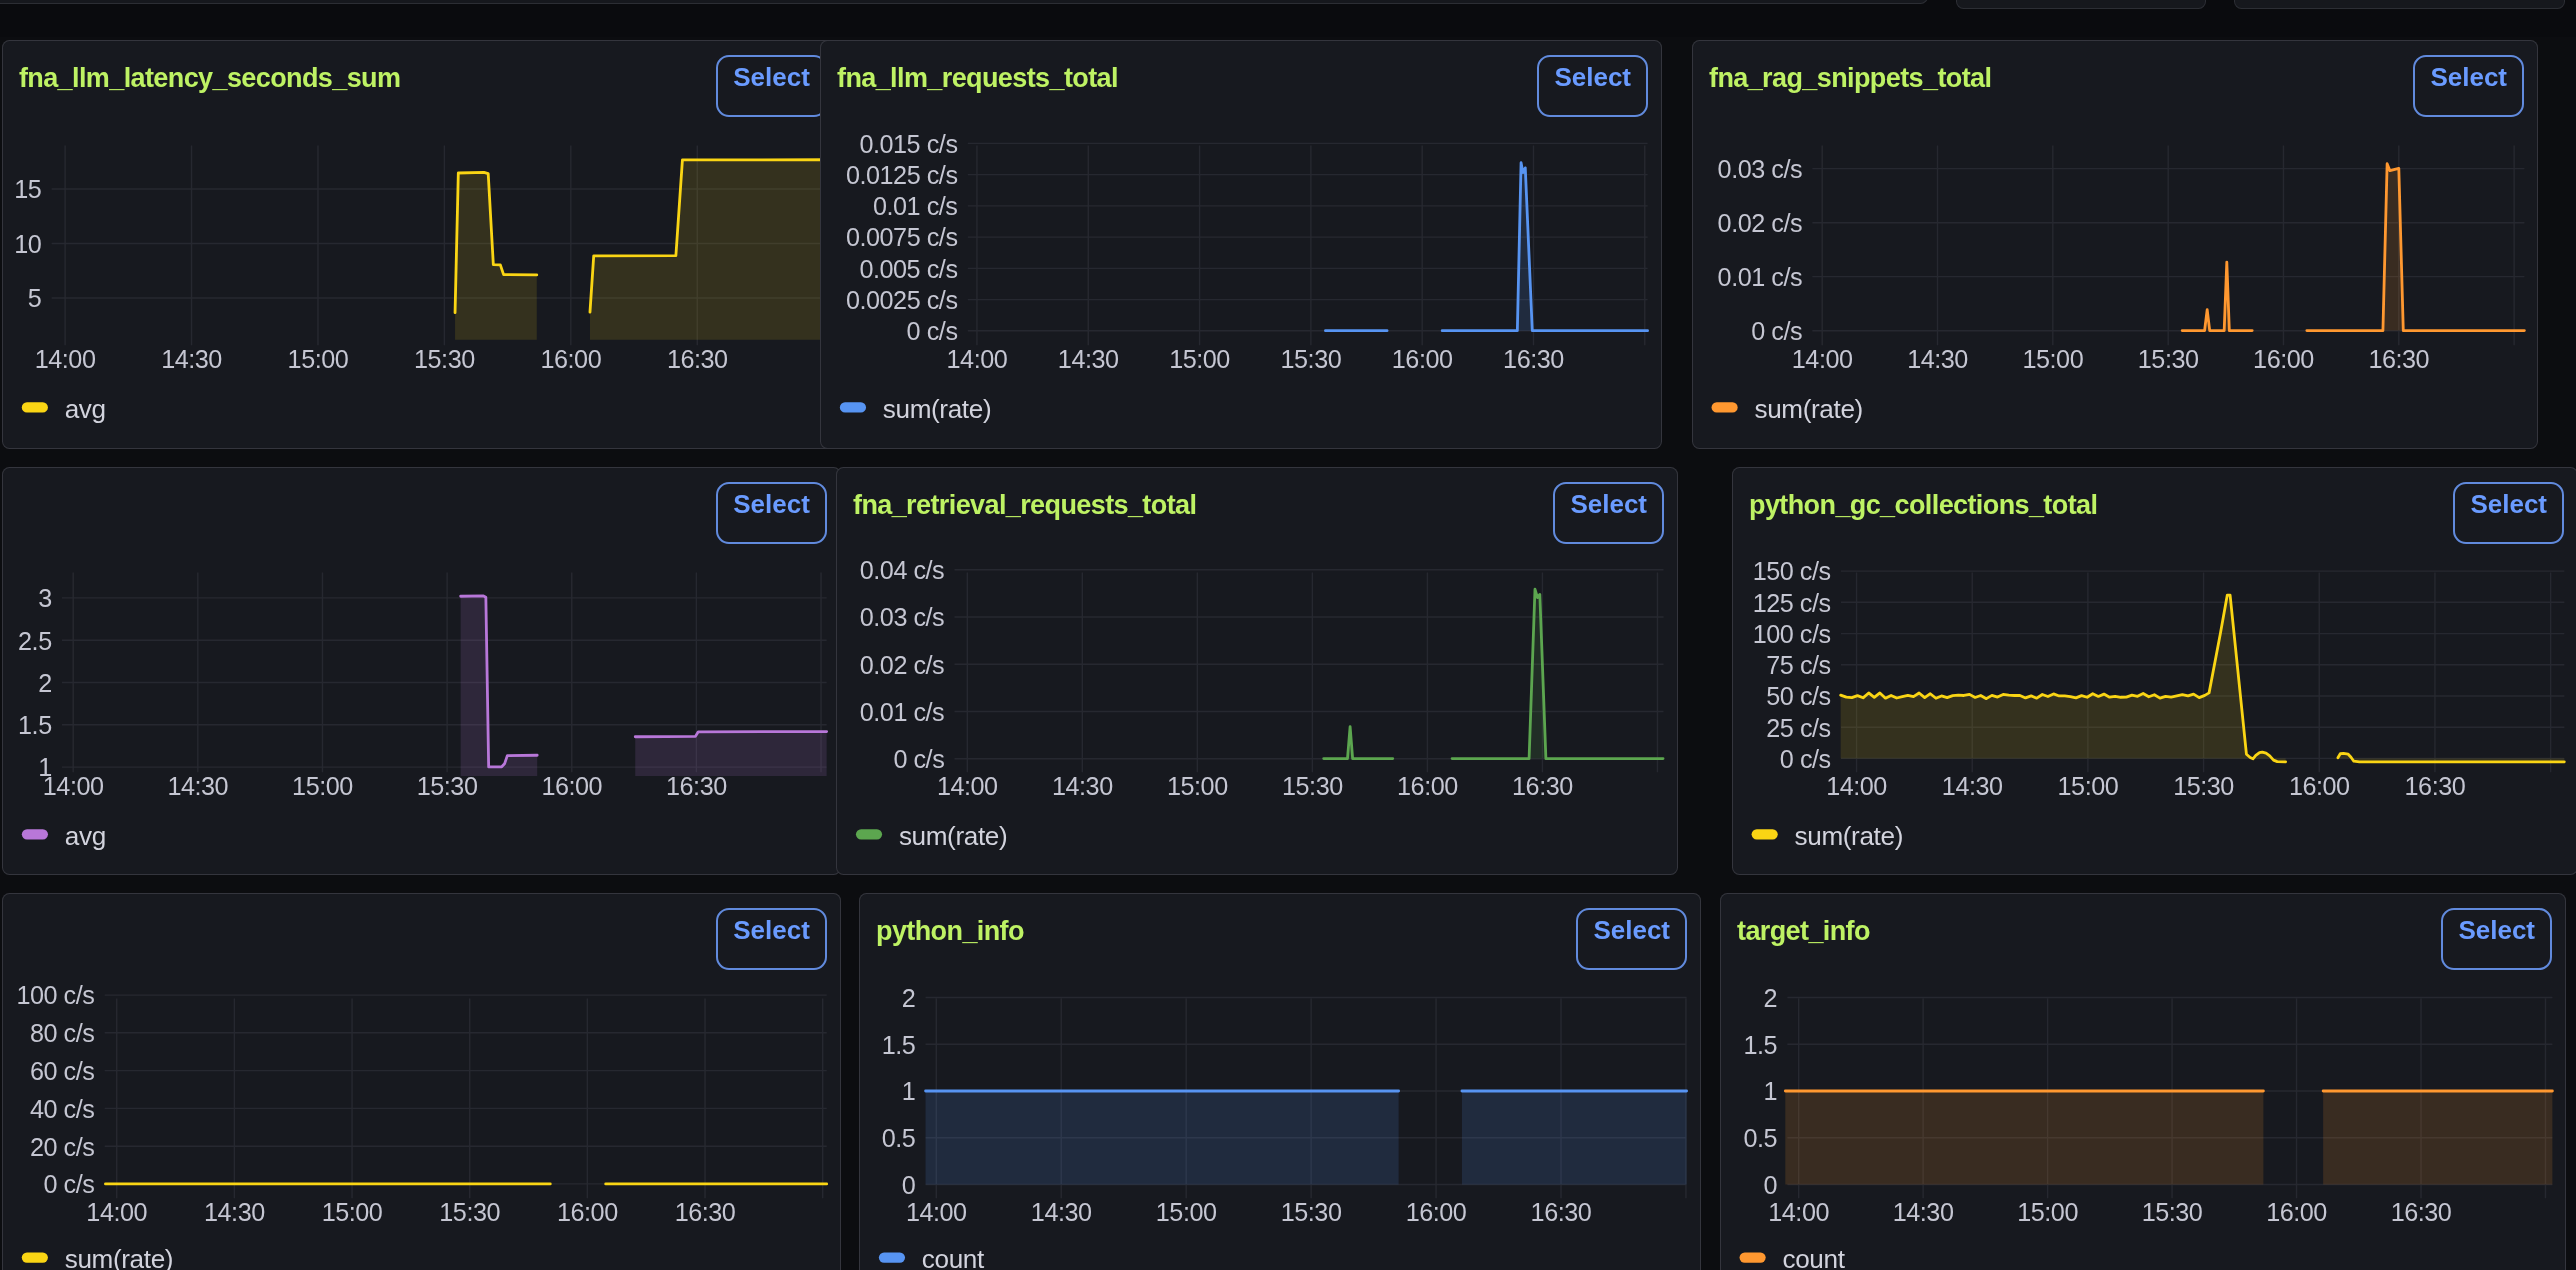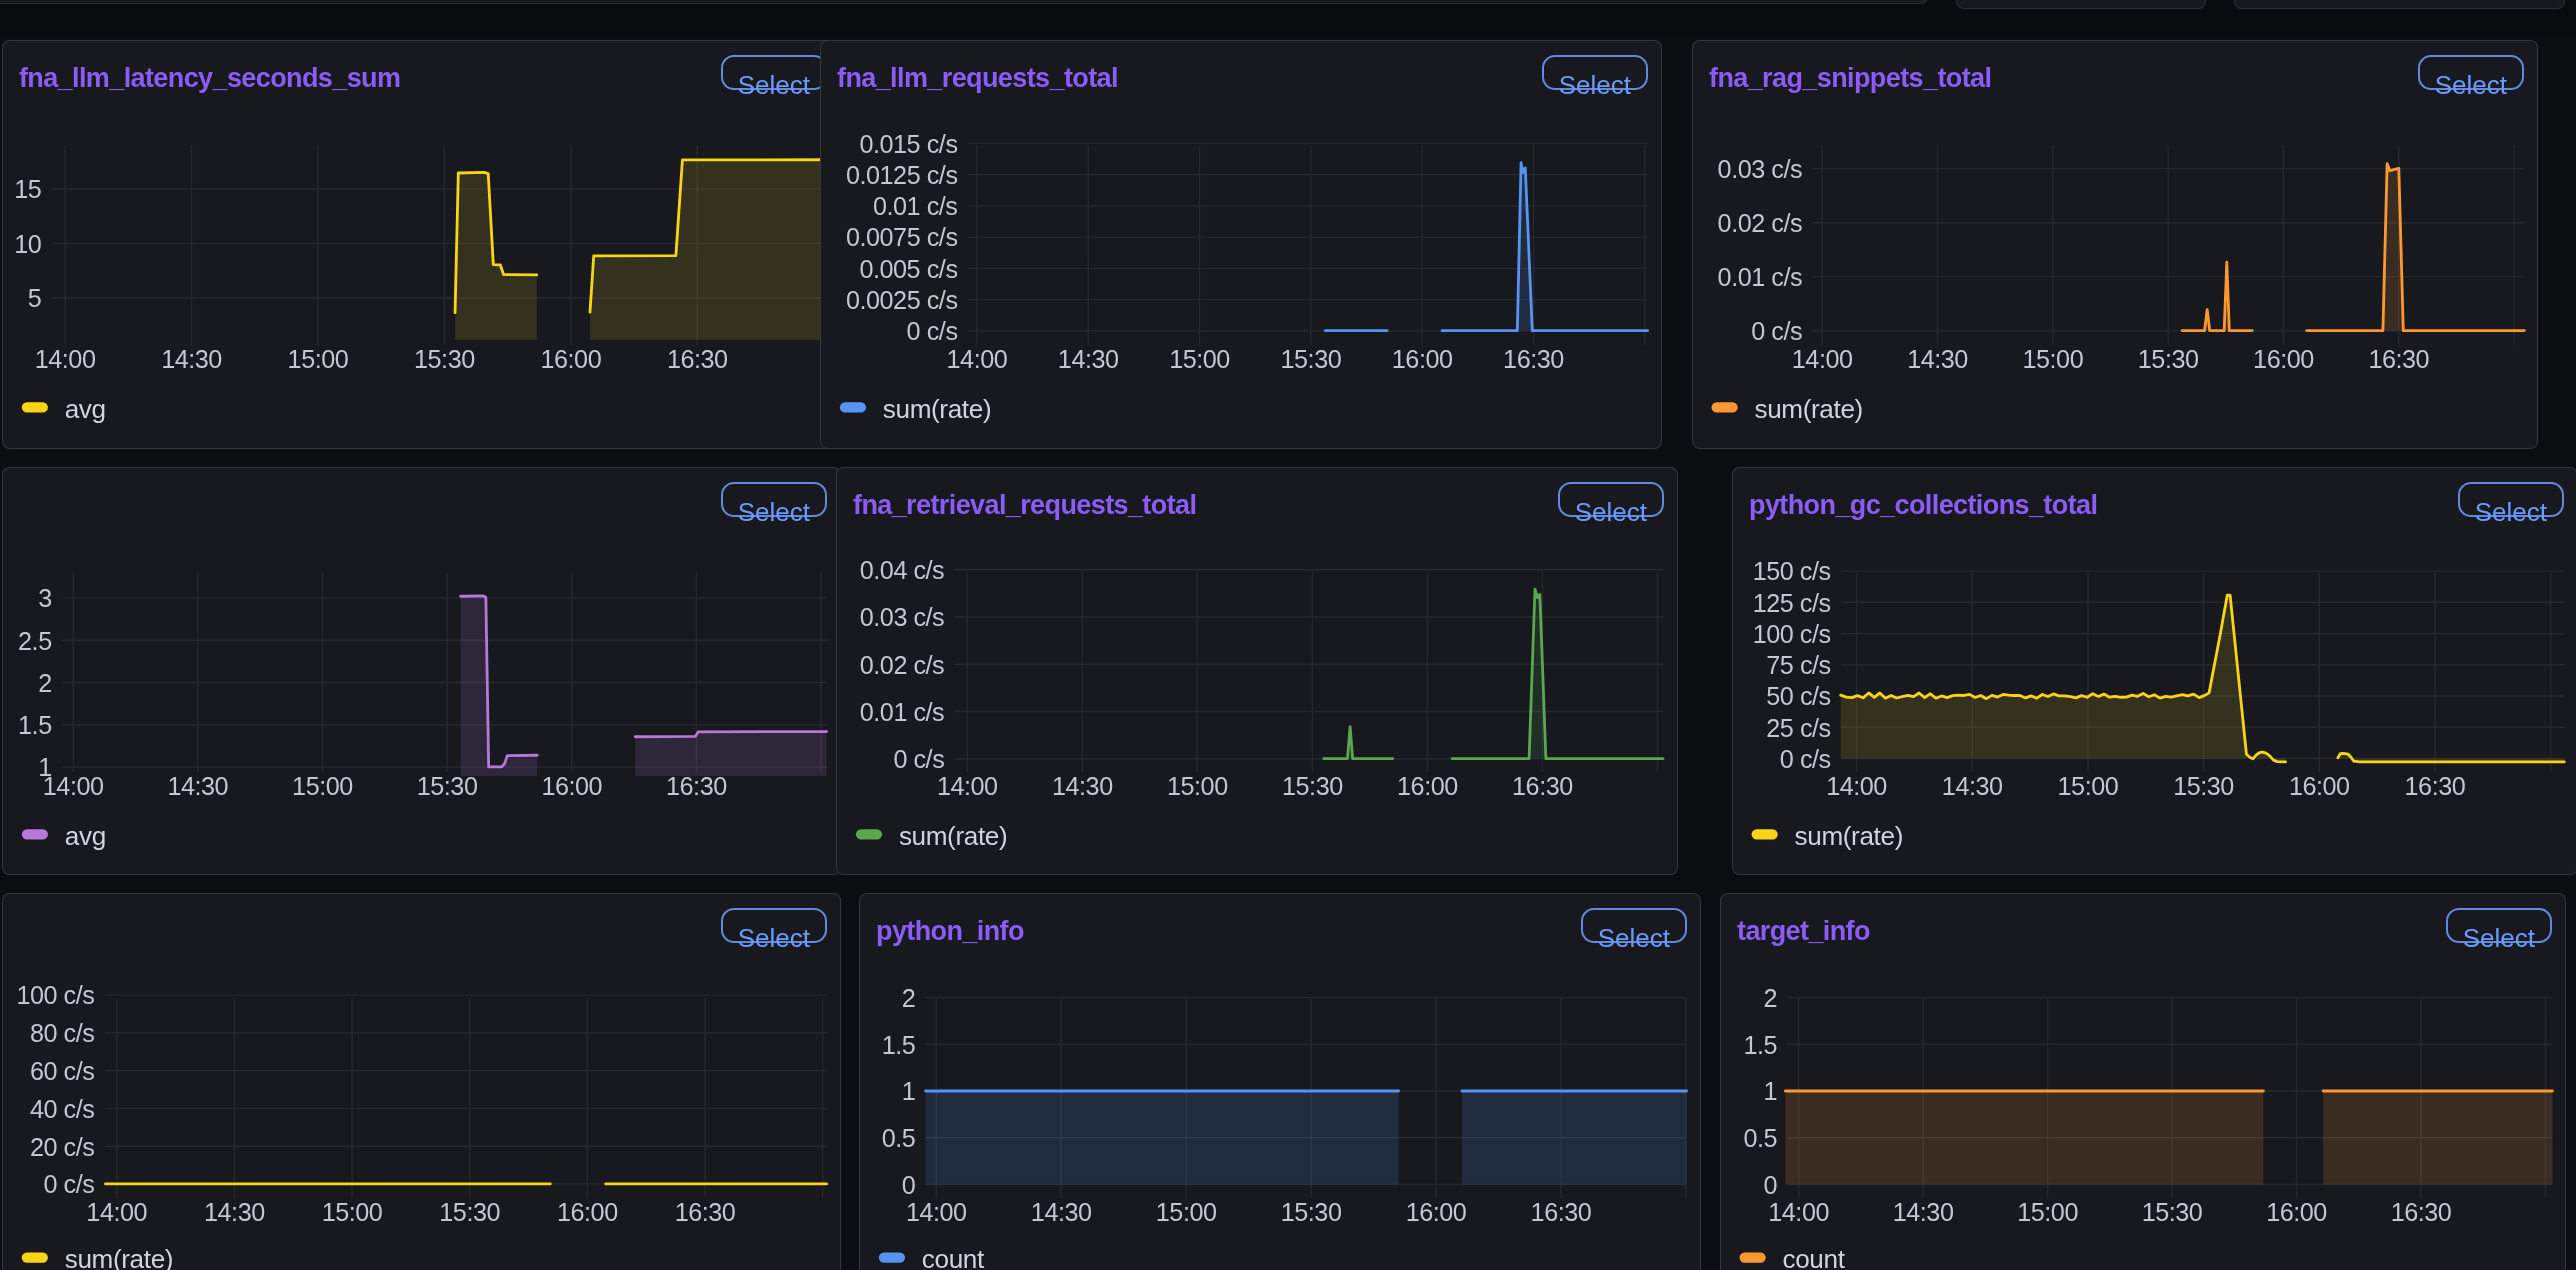--- a/index.html
+++ b/index.html
@@ -1,19 +1,19 @@
 <!DOCTYPE html>
 <html style="font-size:15px"><head><meta charset="utf-8"><style>
 html,body{margin:0;padding:0;background:#0c0d10;width:2576px;height:1270px;overflow:hidden;font-family:"Liberation Sans",sans-serif}
 #wrap{position:absolute;left:0;top:0;width:2576px;height:1270px;overflow:hidden}
 #topbar{position:absolute;left:0;top:0;width:2576px;height:37px;background:#0a0b0e;overflow:hidden}
 .chip{position:absolute;background:#16181d;border:1.9px solid rgba(204,204,220,0.12);border-radius:7.5px;height:37px;top:-32px}
 .panel{position:absolute;background:#17191f;border:1.9px solid rgba(204,204,220,0.16);border-radius:7.5px;box-sizing:border-box;overflow:hidden}
-.t{position:absolute;left:16px;top:21.5px;font-size:27px;font-weight:700;color:#8b5cf6;letter-spacing:-0.6px;white-space:nowrap}
-.sel{position:absolute;right:13px;top:14px;height:35px;line-height:41px;padding:8px 15px;border:2.3px solid rgba(110,159,255,0.85);border-radius:13px;color:#6a9bff;font-size:26px;font-weight:400;box-sizing:border-box}
+.t{position:absolute;left:16px;top:21.5px;font-size:27px;font-weight:700;color:#bef264;letter-spacing:-0.6px;white-space:nowrap}
+.sel{position:absolute;right:13px;top:14px;height:62px;line-height:41px;padding:0 15px;border:2.3px solid rgba(110,159,255,0.85);border-radius:13px;color:#6a9bff;font-size:26px;font-weight:700;box-sizing:border-box}
 .ax{font-size:27px;letter-spacing:-0.5px;fill:#c5c6d2}
 .leg{font-size:28px;letter-spacing:-0.4px;fill:#d2d3dd}
 </style></head><body>
 <div id="wrap">
 <div id="topbar">
 <div class="chip" style="left:-18.7px;width:1945px;top:-35px"></div>
 <div class="chip" style="left:1956px;width:248px;top:-30px"></div>
 <div class="chip" style="left:2234px;width:329px;top:-30px"></div>
 </div>
 <div class="panel" style="left:1.9px;top:40px;width:839px;height:409px">

